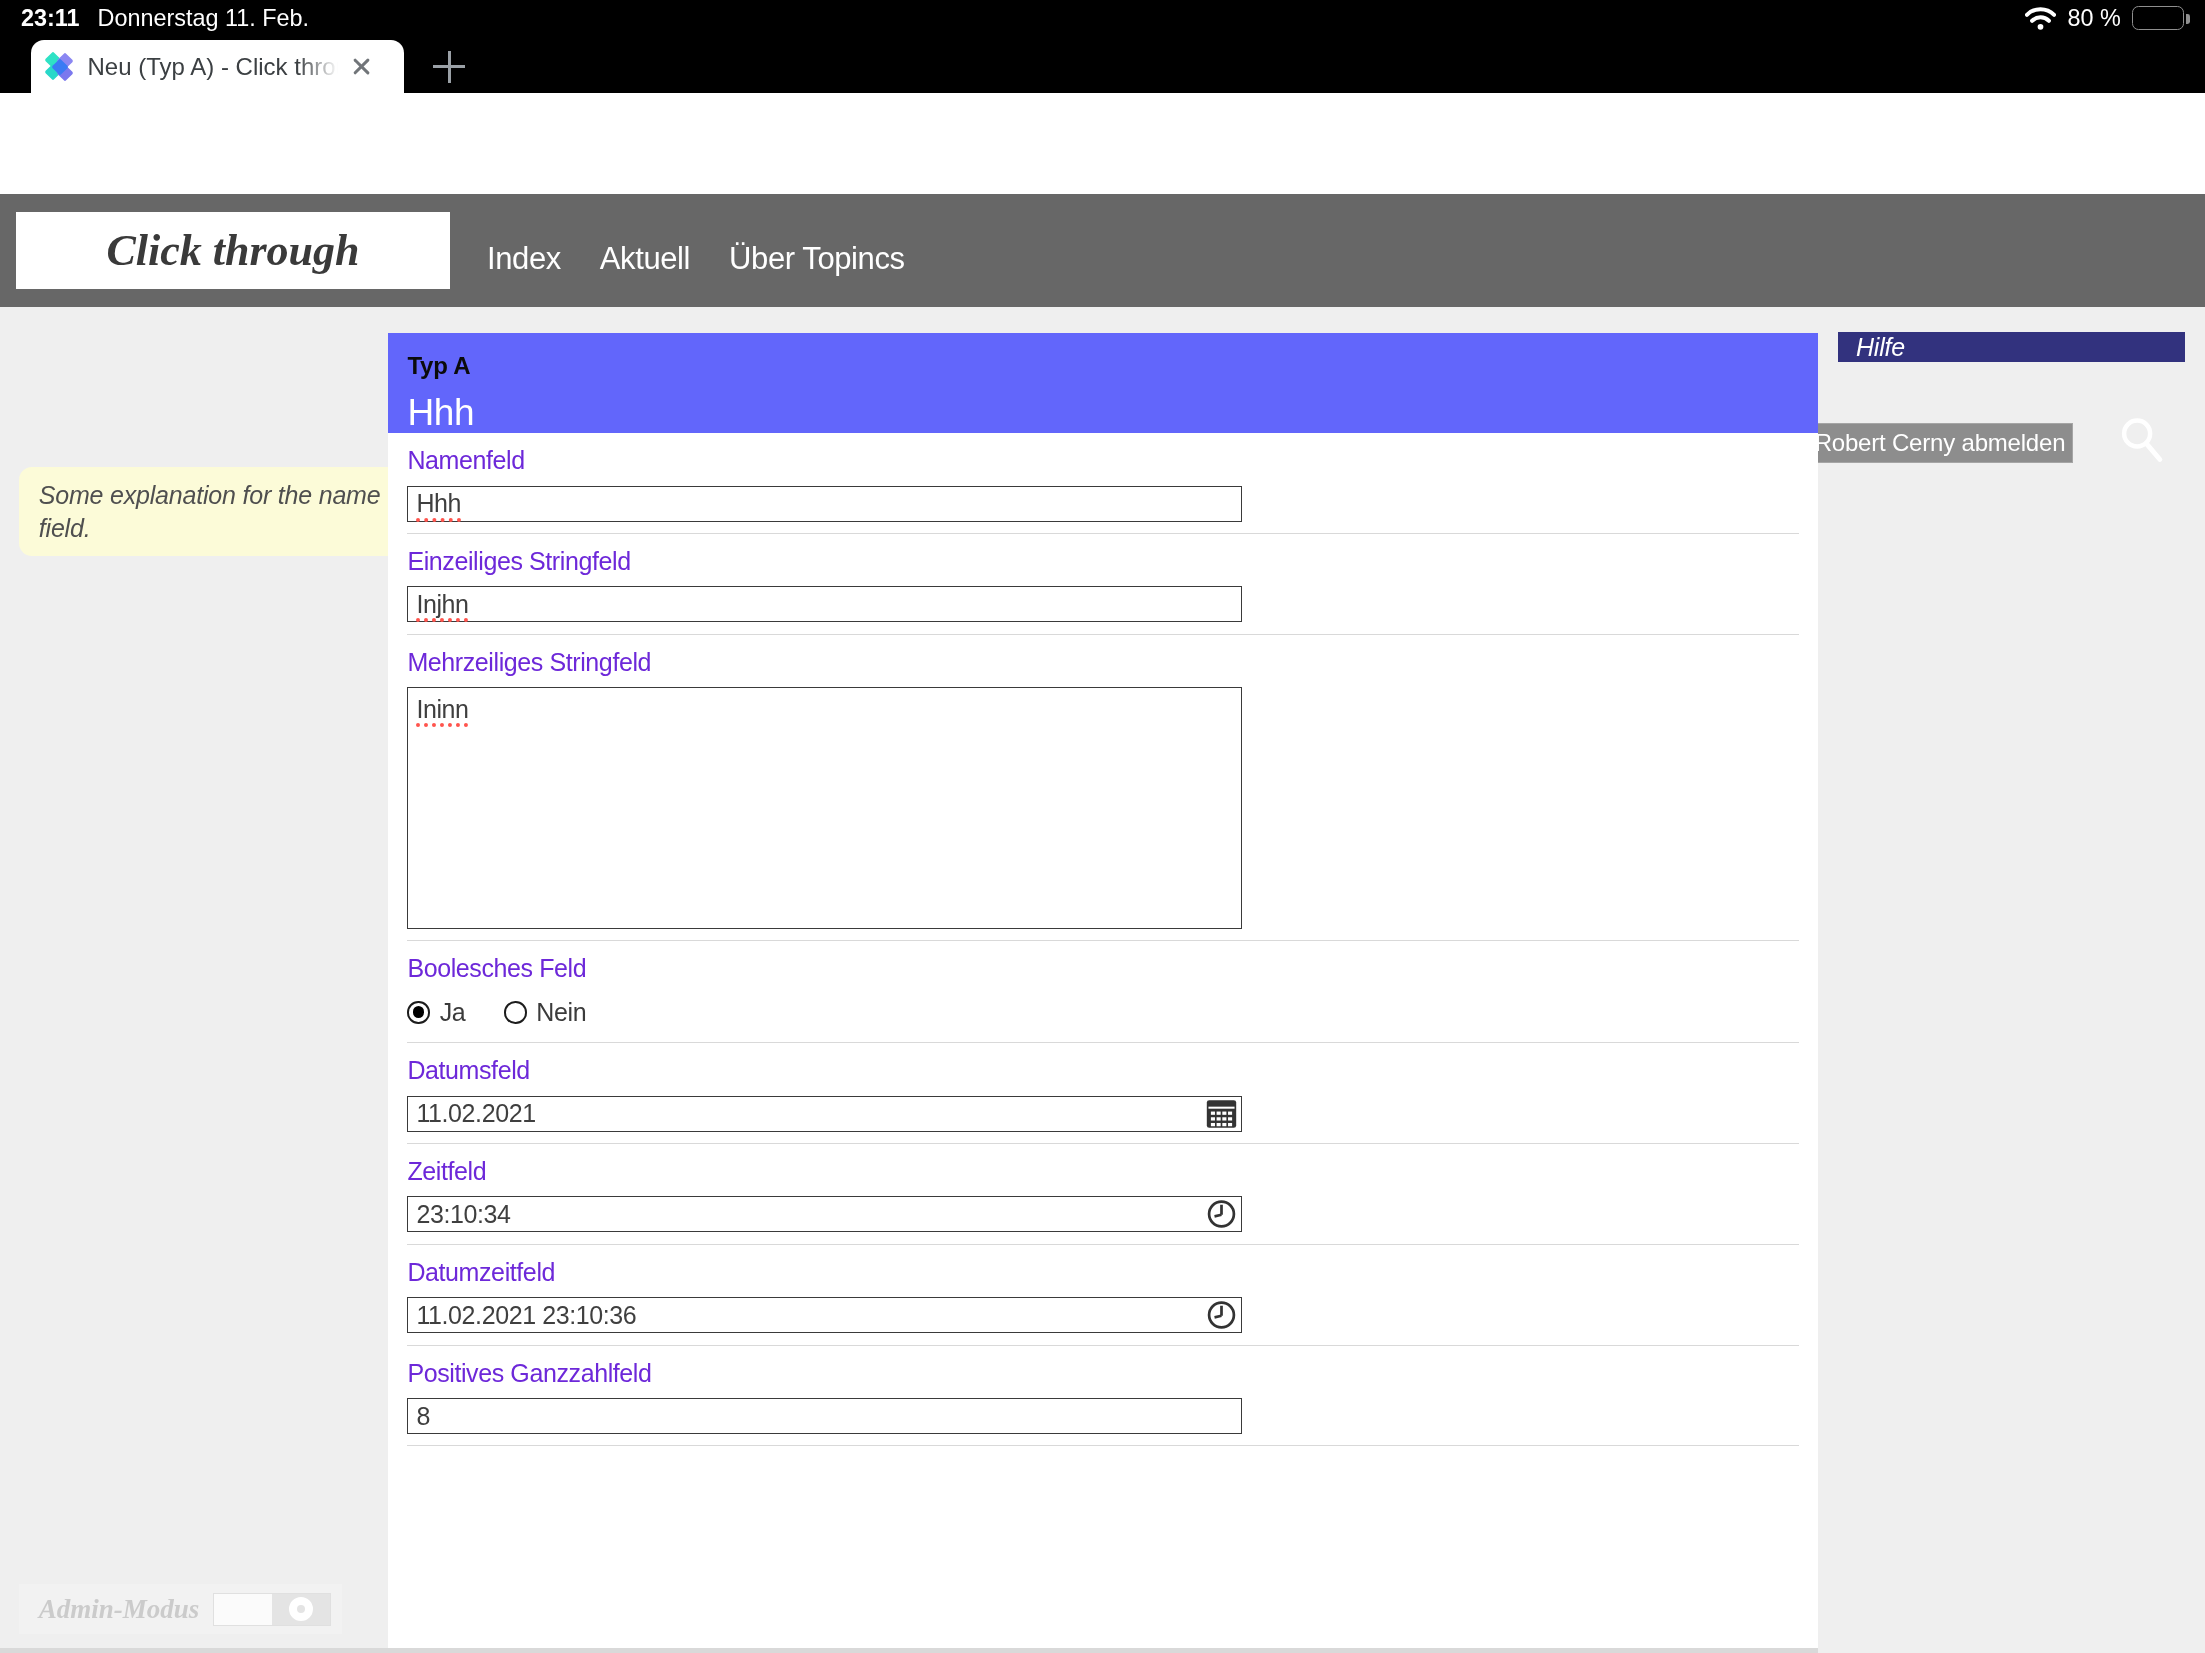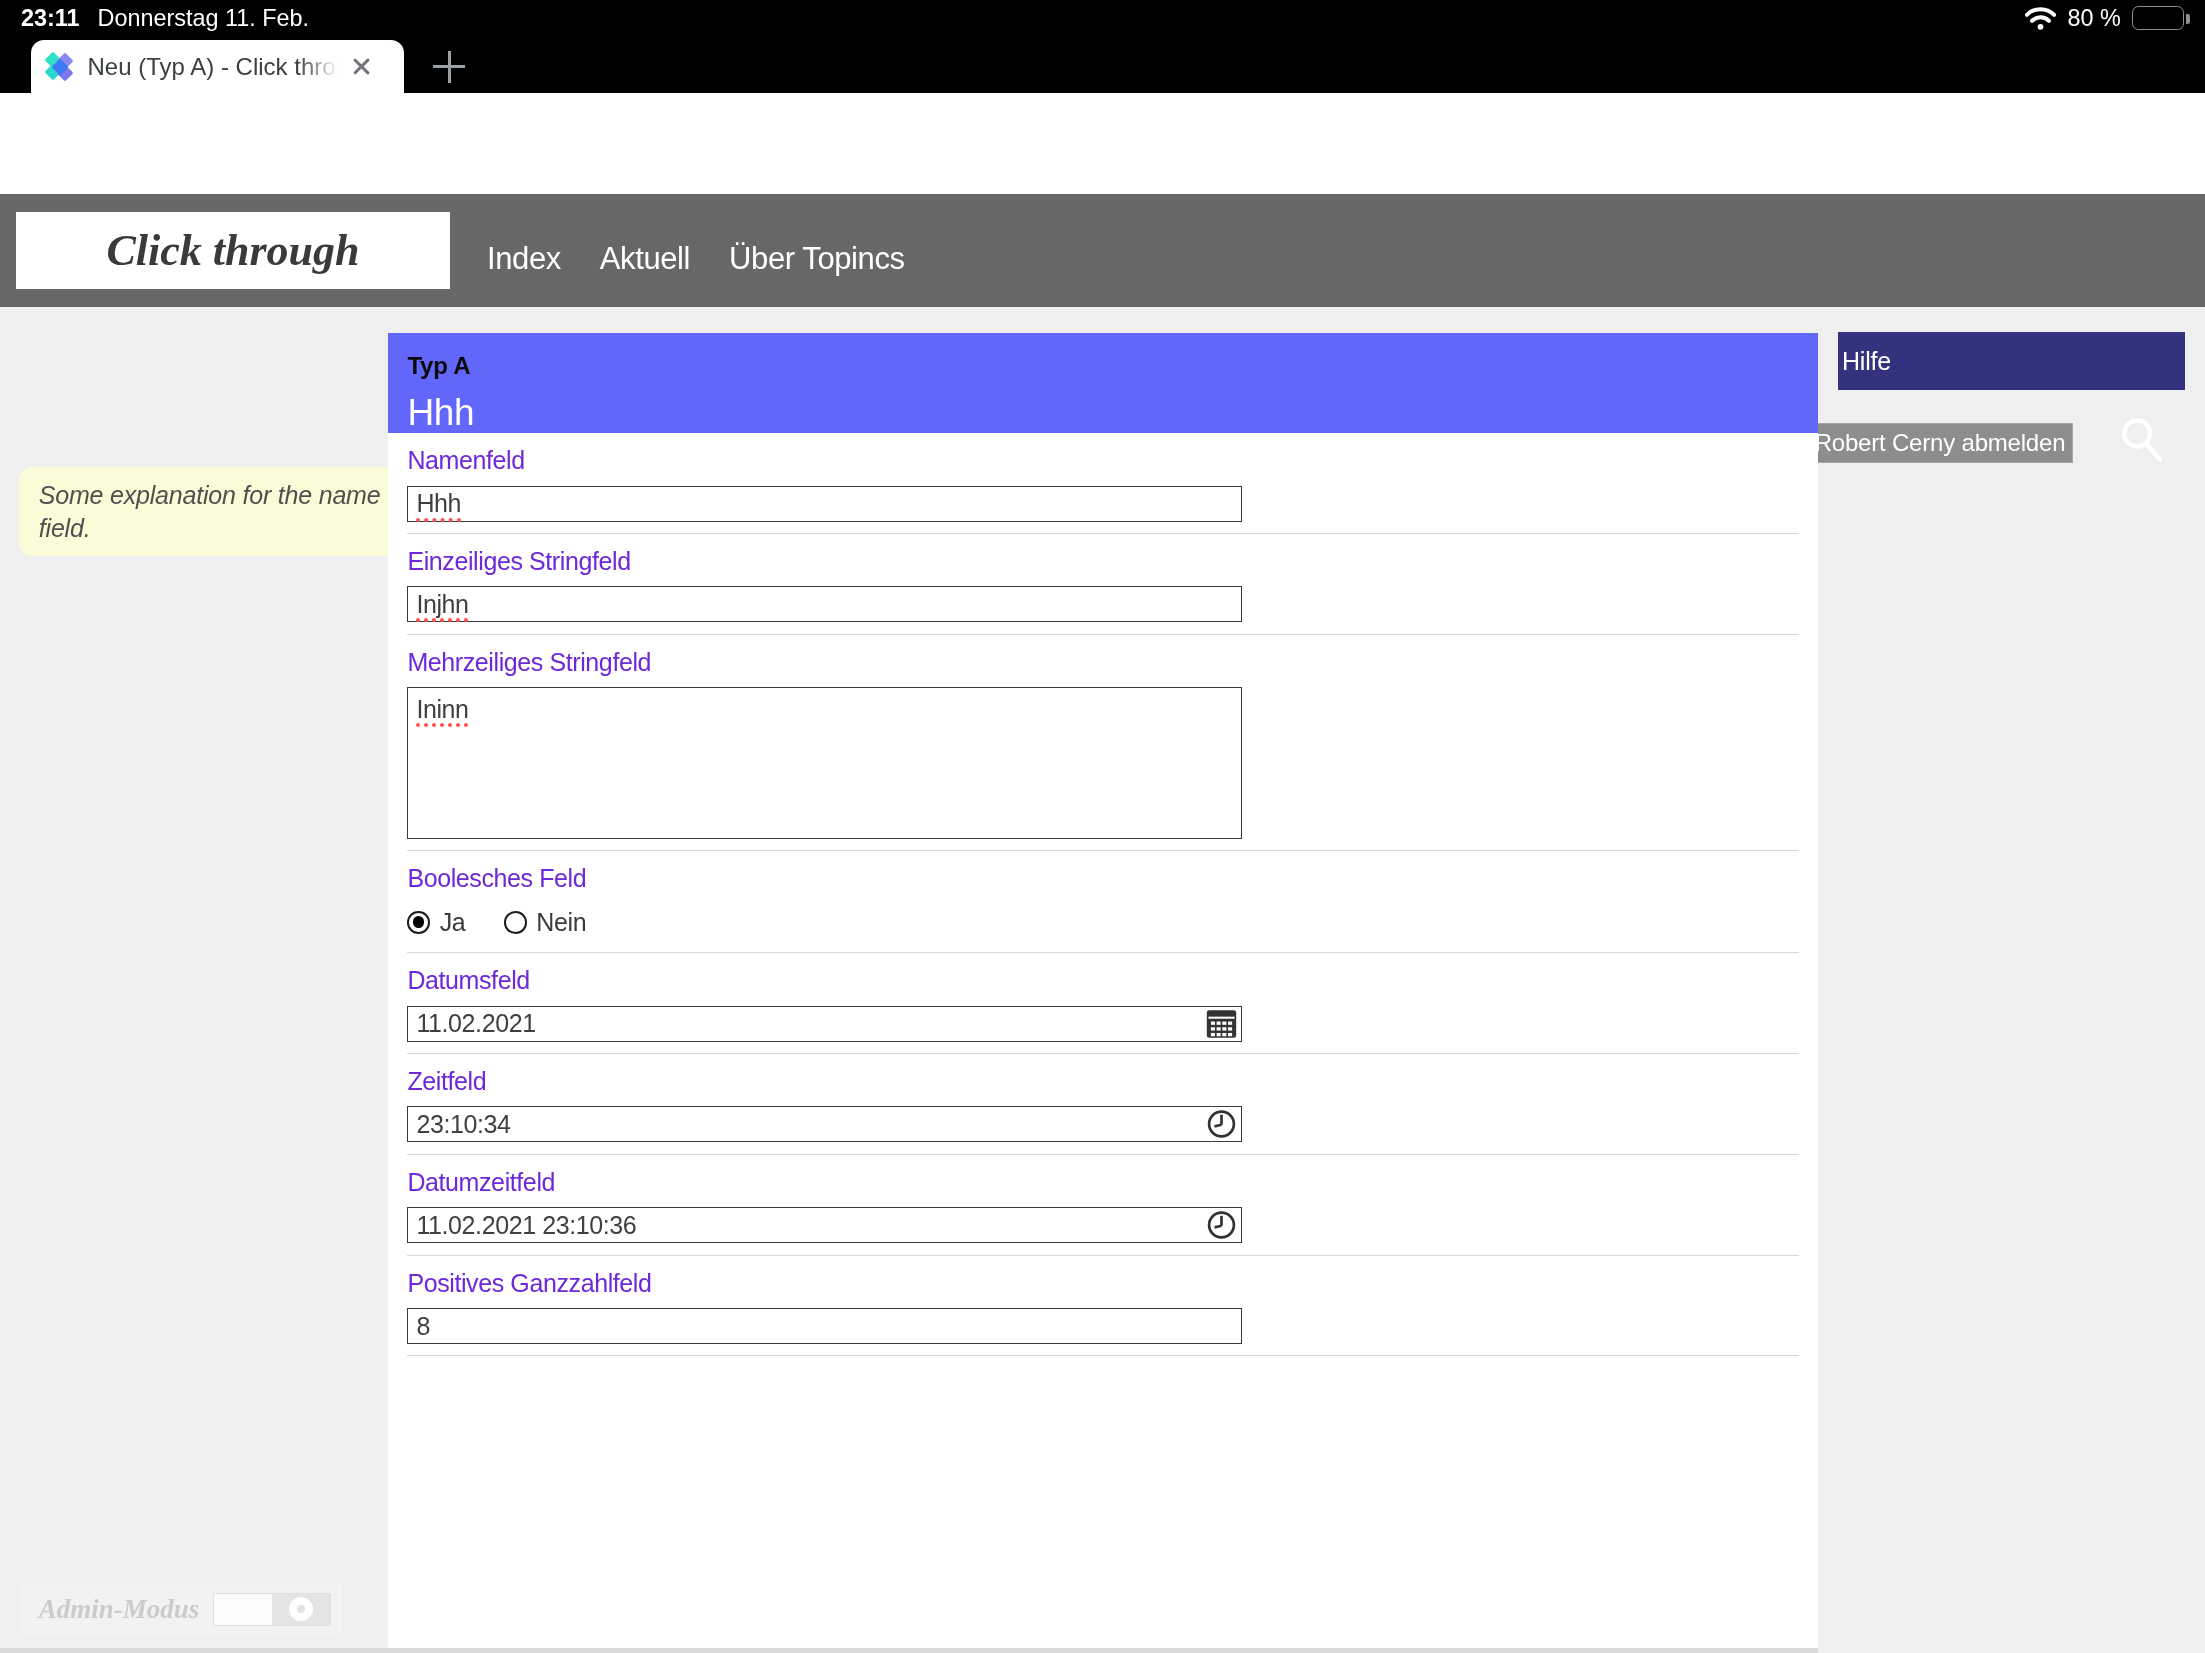--- a/index.html
+++ b/index.html
@@ -60,37 +60,37 @@
   .mainnav span { color:#fff; font-size:31px; letter-spacing:-0.4px; }
   .logoutbtn { position:absolute; left:1807px; top:229px; width:266px; height:40px; background:#8d8d8d; border:1.6px solid #a5a5a5;
     color:#fff; font-size:24px; display:flex; align-items:center; justify-content:center; letter-spacing:-0.2px; }
   .searchwrap { position:absolute; left:2116px; top:220px; }
 
   
   .note { position:absolute; left:19.4px; top:467px; width:392px; min-height:69px; background:#fcfbd8; border-radius:13px;
     padding:12px 19.4px; font-style:italic; font-size:25px; color:#4f4f4f; line-height:1.3; letter-spacing:-0.2px; }
 
   
-  .helpbtn { position:absolute; left:1838px; top:332px; width:347px; height:58px; background:#32327e;
-    color:#fff; font-size:25px; display:flex; align-items:center; padding-left:4px; letter-spacing:-0.2px; }
+  .helpbtn { position:absolute; left:1838px; top:332px; width:347px; height:30px; background:#32327e;
+    color:#fff; font-size:25px; display:flex; align-items:center; padding-left:18px; letter-spacing:-0.2px;font-style:italic; }
 
   
   .card { position:absolute; left:388px; top:333px; width:1430px; height:1320px; background:#fff; }
   .cardheader { width:1430px; height:100px; background:#6266fb; padding:19.4px 0 0 19.4px; }
   .rec-type { font-size:24px; font-weight:700; color:#0b0b0b; letter-spacing:-0.2px; }
   .rec-title { font-size:37px; color:#fff; margin-top:11.3px; letter-spacing:-0.4px; }
   .formbody { padding:0 19.4px; }
   .frow { padding-top:13px; padding-bottom:11.3px; border-bottom:1.6px solid #d9d9d9; }
   .flabel { font-size:25px; font-weight:400; color:#6d28d9; letter-spacing:-0.4px; margin-bottom:10.5px; }
   .finput { position:relative; width:835px; height:36px; border:1.6px solid #3a3a3a; background:#fff;
     display:flex; align-items:center; padding-left:8px; }
   .fvalue { font-size:25px; color:#3f3f3f; letter-spacing:-0.4px; }
   .spell { text-decoration-line:underline; text-decoration-style:dotted; text-decoration-color:#ff544d;
     text-decoration-thickness:4px; text-underline-offset:5.7px; }
-  .ftextarea { position:relative; width:835px; height:152px; border:1.6px solid #3a3a3a; background:#fff;
+  .ftextarea { position:relative; width:835px; height:242px; border:1.6px solid #3a3a3a; background:#fff;
     padding:6.5px 8px; align-items:flex-start; display:flex; }
   .inputicon { position:absolute; right:4.8px; top:50%; transform:translateY(-50%); width:31px; height:31px; }
   .radiorow { display:flex; align-items:center; gap:9.7px; height:37px; }
   .radio { width:22.6px; height:22.6px; border:2.4px solid #1c1c1c; border-radius:50%; position:relative; flex:0 0 22.6px; }
   .radio.sel::after { content:""; position:absolute; left:3.2px; top:3.2px; width:11.3px; height:11.3px; background:#000; border-radius:50%; }
   .radiolabel { font-size:25px; color:#3b3b3b; letter-spacing:-0.4px; }
   .radiogap { width:19.4px; }
 
   
   .adminbox { position:absolute; left:19.4px; top:1584px; width:323px; height:50px; background:#f2f2f2;

